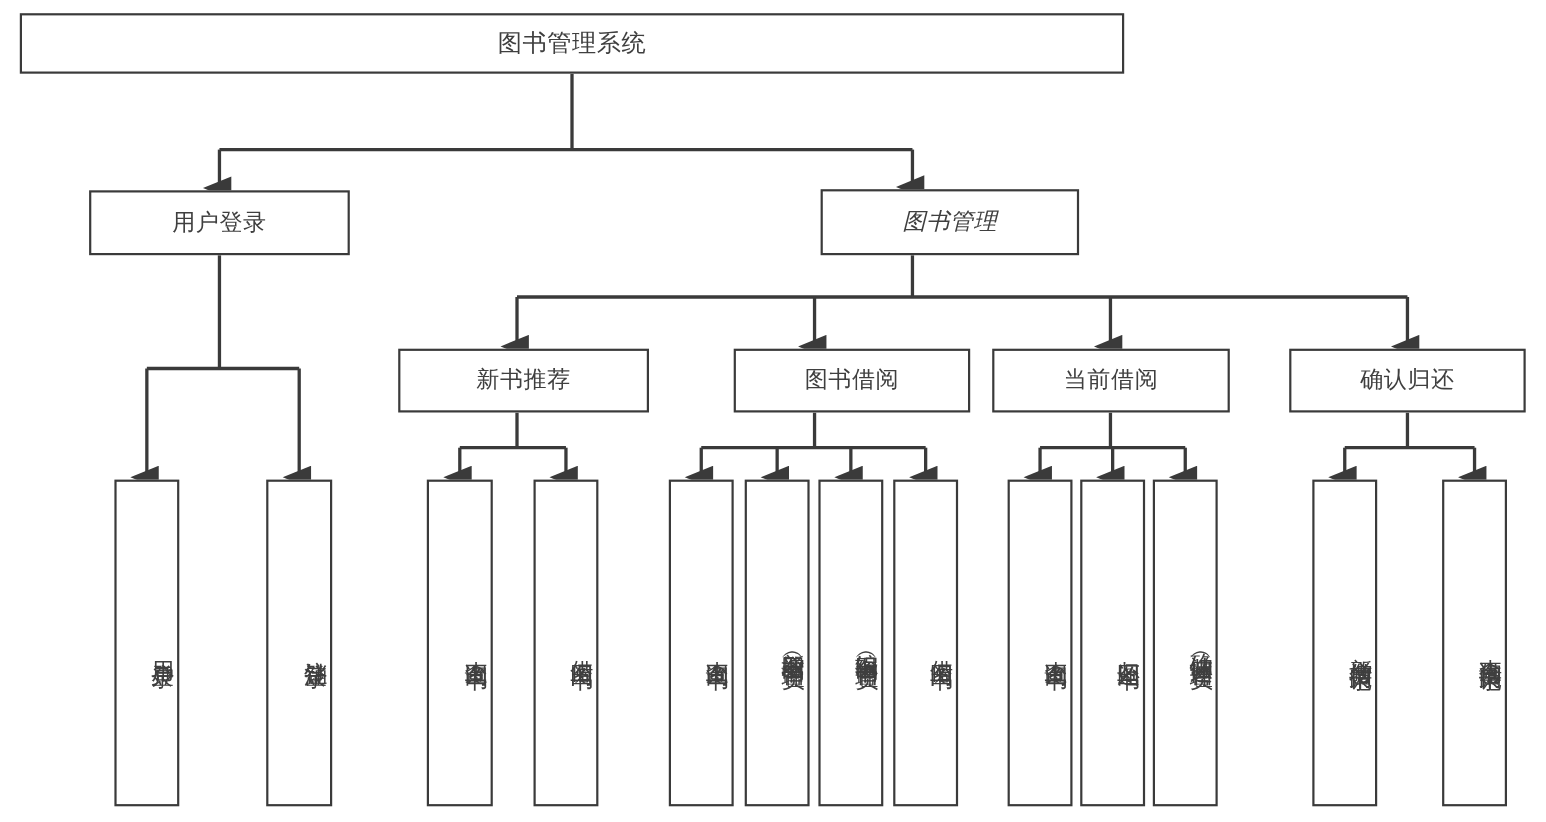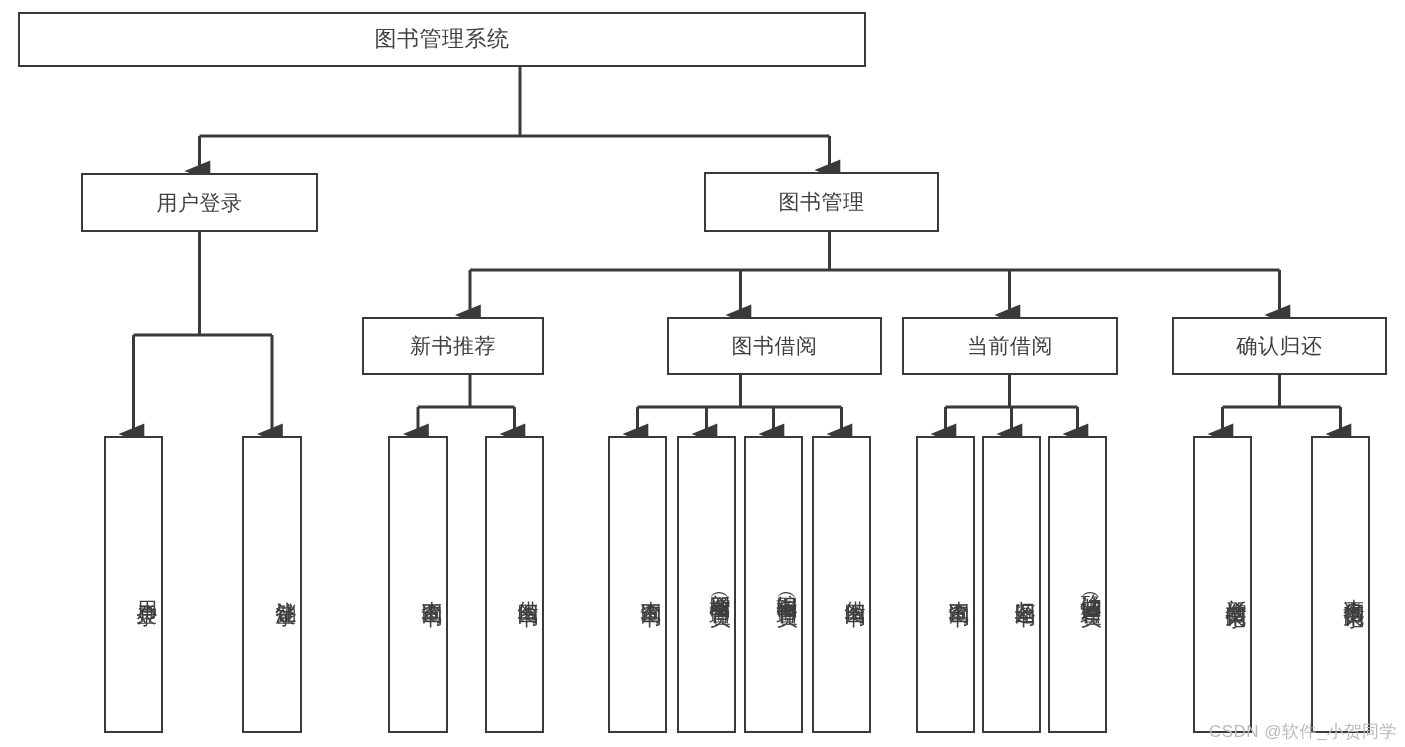--- a/index.html
+++ b/index.html
@@ -112,30 +112,30 @@
         <path d="M1011.5,407 L1011.5,433" marker-end="url(#arrow)"></path>
         <path d="M1077.5,407 L1077.5,433" marker-end="url(#arrow)"></path>
         <path d="M1279.5,375 L1279.5,407"></path>
         <path d="M1222.5,407 L1340.5,407"></path>
         <path d="M1222.5,407 L1222.5,433" marker-end="url(#arrow)"></path>
         <path d="M1340.5,407 L1340.5,433" marker-end="url(#arrow)"></path>
       </g>
   </svg>
 
   <div id="node-layer">
-      <div class="node horiz root" style="left: 18px; top: 12px; width: 848px; height: 55px;">
+      <div class="node horiz root" style="left: 18px; top: 12px; width: 1004px; height: 55px;">
         <span class="node-label">图书管理系统</span>
       </div>
       <div class="node horiz" style="left: 81px; top: 173px; width: 237px; height: 59px;">
         <span class="node-label">用户登录</span>
       </div>
-      <div class="node horiz" style="left: 704px; top: 172px; width: 235px; height: 60px;">
+      <div class="node horiz" style="left: 746px; top: 172px; width: 235px; height: 60px; font-style: italic;">
         <span class="node-label">图书管理</span>
       </div>
-      <div class="node horiz" style="left: 362px; top: 317px; width: 182px; height: 58px;">
+      <div class="node horiz" style="left: 362px; top: 317px; width: 228px; height: 58px;">
         <span class="node-label">新书推荐</span>
       </div>
       <div class="node horiz" style="left: 633px; top: 317px; width: 215px; height: 58px; margin-left: 34px;">
         <span class="node-label">图书借阅</span>
       </div>
       <div class="node horiz" style="left: 902px; top: 317px; width: 216px; height: 58px;">
         <span class="node-label">当前借阅</span>
       </div>
       <div class="node horiz" style="left: 1172px; top: 317px; width: 215px; height: 58px;">
         <span class="node-label">确认归还</span>
@@ -174,14 +174,13 @@
         <span class="node-label">确认归还（管理员）</span>
       </div>
       <div class="node vert" style="left: 1193px; top: 436px; width: 59px; height: 297px;">
         <span class="node-label">新增借阅记录</span>
       </div>
       <div class="node vert" style="left: 1311px; top: 436px; width: 59px; height: 297px;">
         <span class="node-label">查询借阅记录</span>
       </div>
     </div>
 
-  <div class="watermark">CSDN @软件_小贺同学</div>
 </div>
 
 </body></html>

